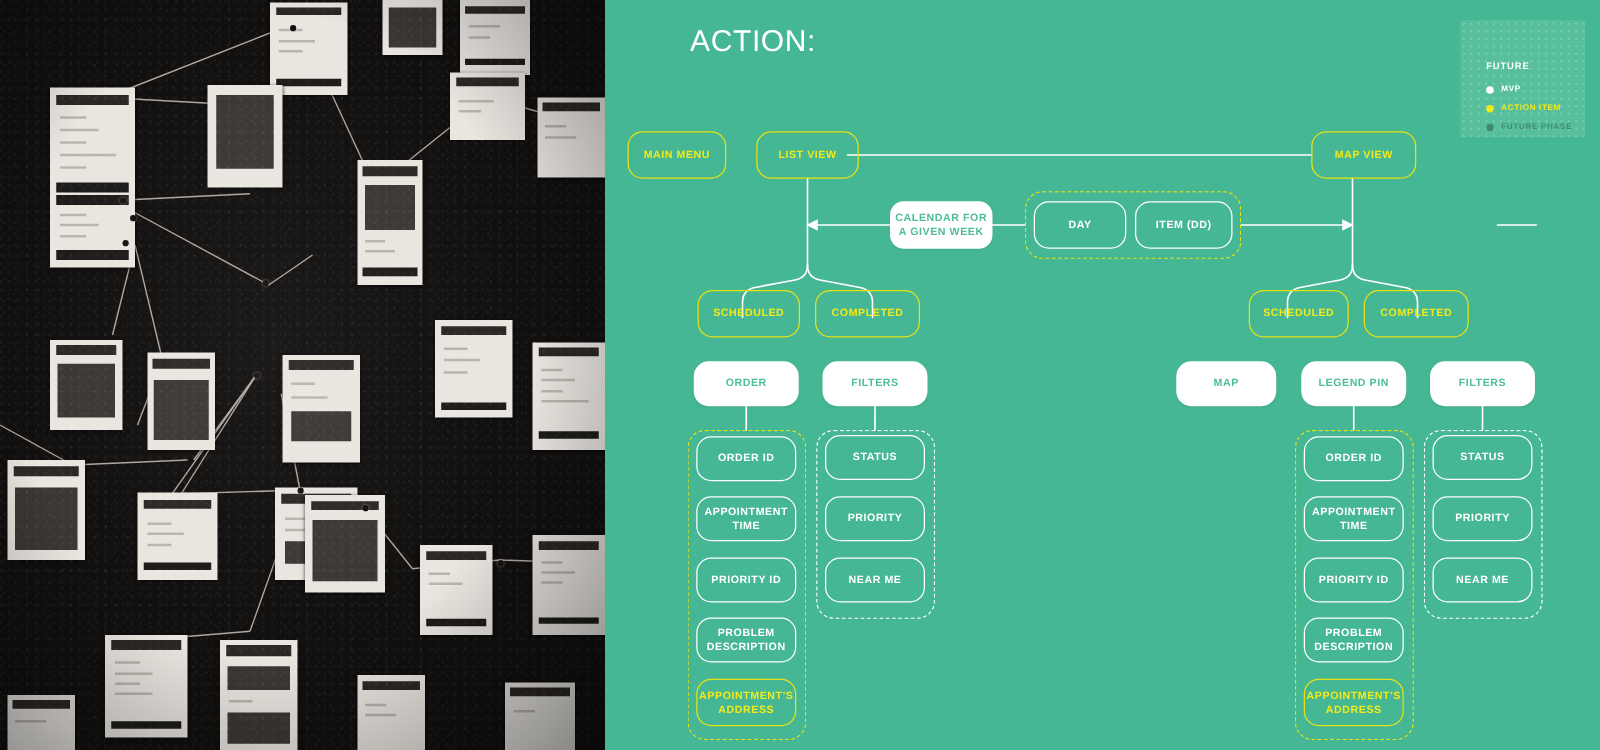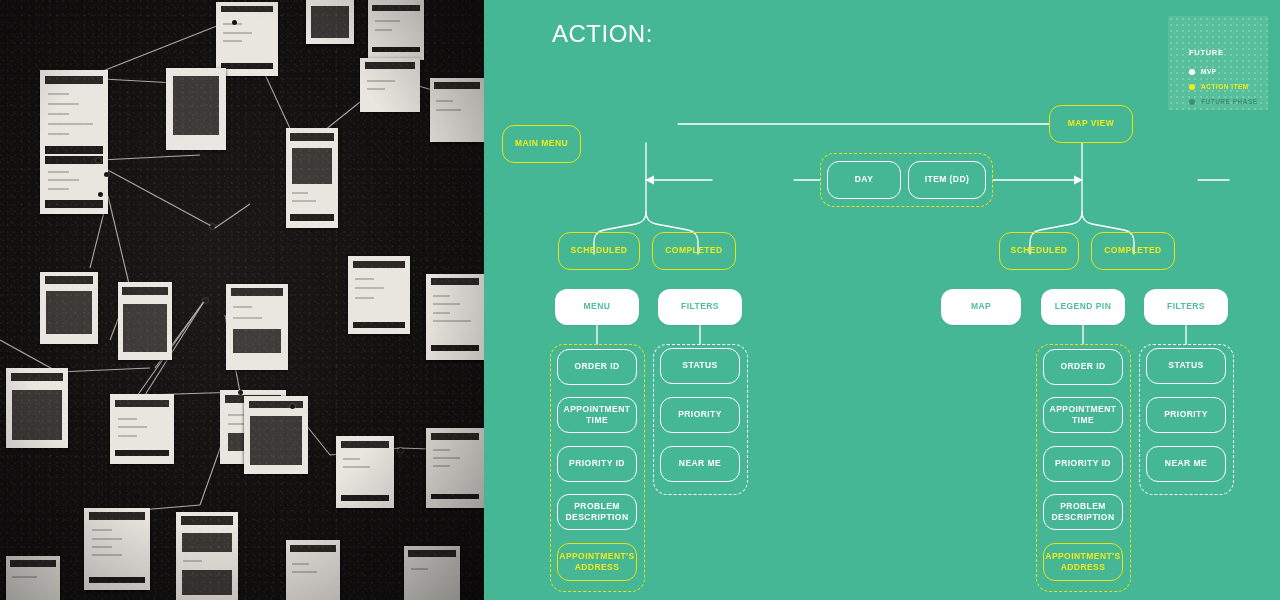--- a/index.html
+++ b/index.html
@@ -330,35 +330,40 @@
 
         <path d="M599 325 L599 344"></path>
         <path d="M702 325 L702 344"></path>
       </g>
     </svg>
 
     <div id="title-block">
       <div id="title-line1">ACTION:</div>
     </div>
 
-    <div class="node yellow" style="left:18px;top:105px;width:79px;height:38px;margin-top:20px;">MAIN MENU</div>
+    <div class="node yellow" style="left:18px;top:105px;width:79px;height:38px;">MAIN MENU</div>
+    <div class="node yellow" style="left:121px;top:105px;width:82px;height:38px;">LIST VIEW</div>
     <div class="node yellow" style="left:565px;top:105px;width:84px;height:38px;text-align:center;">MAP VIEW</div>
 
+    <div class="node white-f" style="left:228px;top:161px;width:82px;height:38px;border-radius:11px;flex-direction:column;">
+      <span>CALENDAR FOR</span>
+      <span>A GIVEN WEEK</span>
+    </div>
 
     <div class="group-box dash-yellow" style="left:336px;top:153px;width:173px;height:54px;"></div>
     <div class="node white-o" style="left:343px;top:161px;width:74px;height:38px;">DAY</div>
     <div class="node white-o" style="left:424px;top:161px;width:78px;height:38px;">ITEM (DD)</div>
 
     <div class="node yellow" style="left:74px;top:232px;width:82px;height:38px;">SCHEDULED</div>
     <div class="node yellow" style="left:168px;top:232px;width:84px;height:38px;">COMPLETED</div>
 
     <div class="node yellow" style="left:515px;top:232px;width:80px;height:38px;">SCHEDULED</div>
     <div class="node yellow" style="left:607px;top:232px;width:84px;height:38px;">COMPLETED</div>
 
-    <div class="node white-f" style="left:71px;top:289px;width:84px;height:36px;border-radius:12px;">MENU</div>
+    <div class="node white-f" style="left:71px;top:289px;width:84px;height:36px;border-radius:12px;">ORDER</div>
 
     <div class="group-box dash-yellow" style="left:66px;top:344px;width:95px;height:248px;"></div>
     <div class="node white-o" style="left:73px;top:349px;width:80px;height:36px;">ORDER ID</div>
     <div class="node white-o" style="left:73px;top:397px;width:80px;height:36px;flex-direction:column;">
       <span>APPOINTMENT</span>
       <span>TIME</span>
     </div>
     <div class="node white-o" style="left:73px;top:446px;width:80px;height:36px;">PRIORITY ID</div>
     <div class="node white-o" style="left:73px;top:494px;width:80px;height:36px;flex-direction:column;">
       <span>PROBLEM</span>

